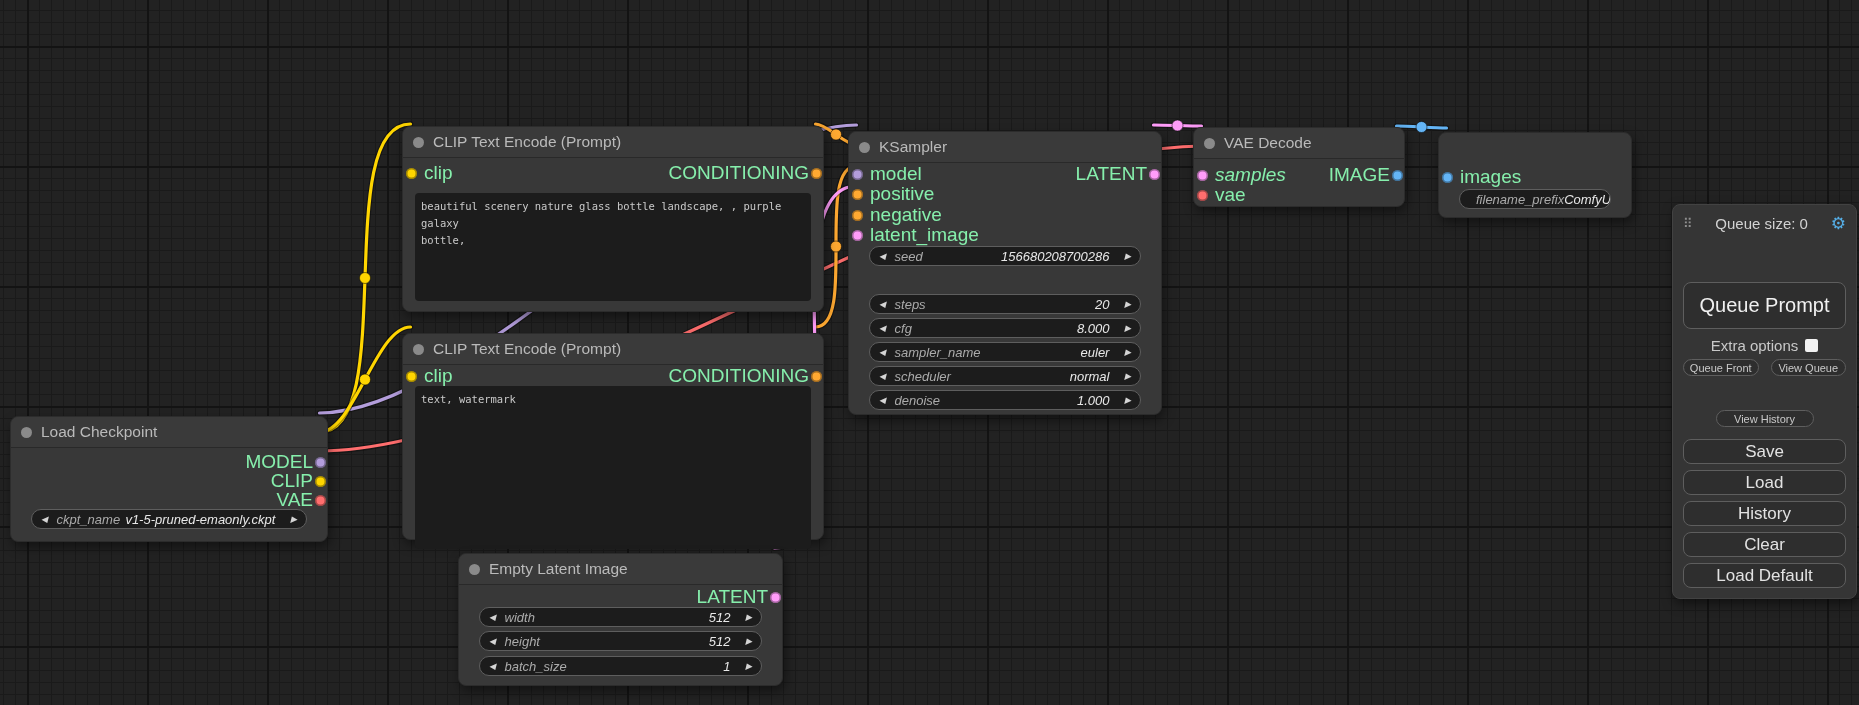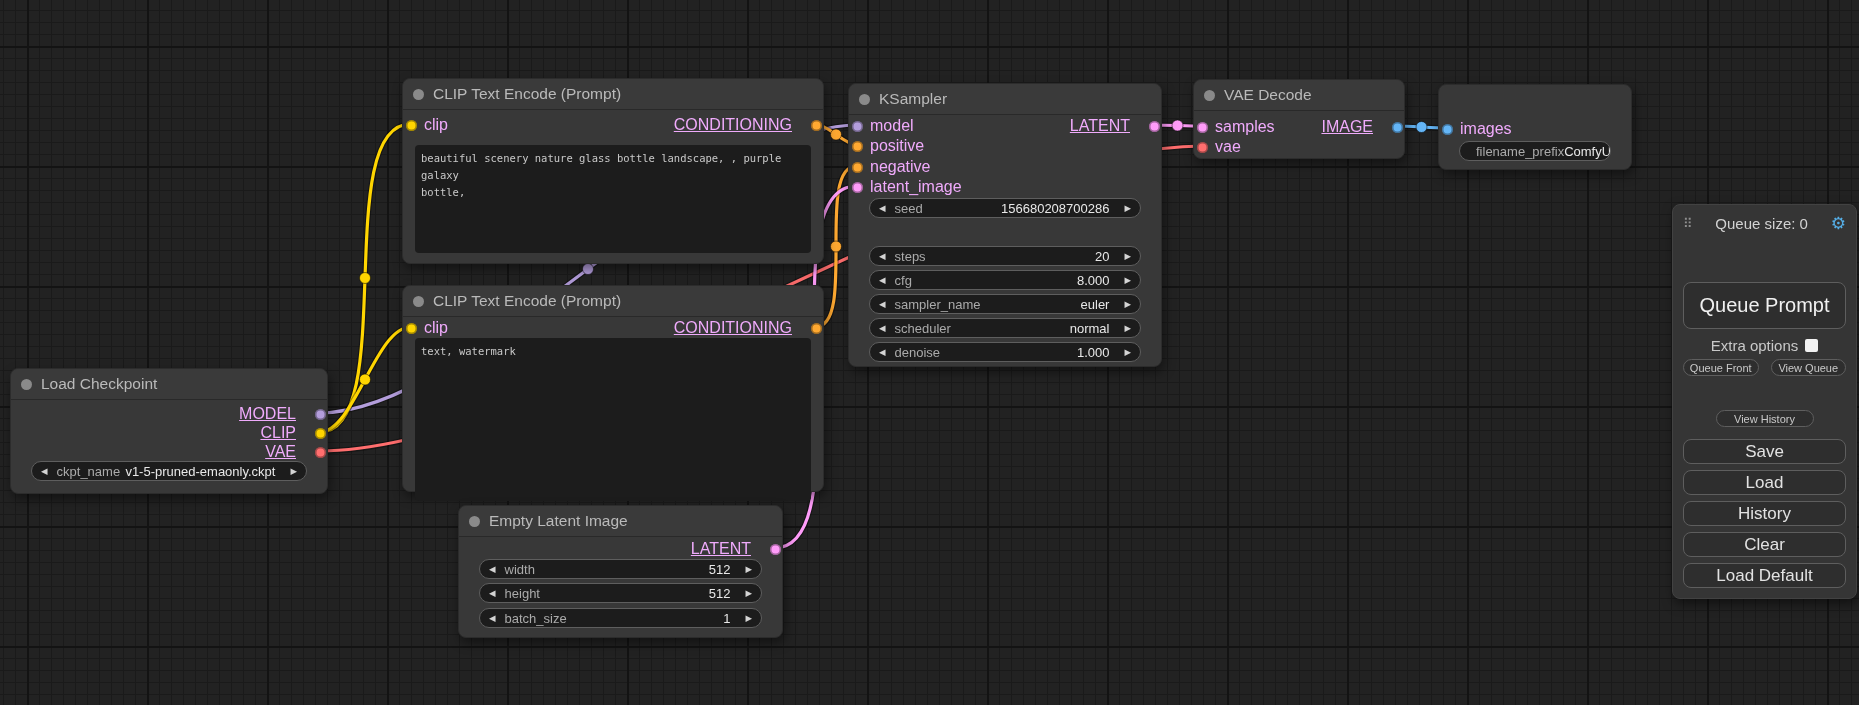--- a/index.html
+++ b/index.html
@@ -8,32 +8,32 @@
     background-image:
       linear-gradient(#131313 2px, transparent 2px),
       linear-gradient(90deg,#131313 2px, transparent 2px),
       linear-gradient(#1a1a1a 1px, transparent 1px),
       linear-gradient(90deg,#1a1a1a 1px, transparent 1px);
     background-size:120px 120px,120px 120px,12px 12px,12px 12px;
     background-position:27px 46px,27px 46px,3px 10px,3px 10px;}
   #wires{position:absolute;left:0;top:0;z-index:1;}
   
   .node{position:absolute;background:#383838;border:1px solid #2c2c2c;border-radius:8px;
-    box-sizing:border-box;box-shadow:2px 5px 12px rgba(0,0,0,.45);z-index:2;}
+    box-sizing:border-box;box-shadow:2px 5px 12px rgba(0,0,0,.45);z-index:2;margin-top:48px;}
   .nhead{height:30px;display:flex;align-items:center;gap:9px;padding:0 10px;
     background:#3a3a3a;border-radius:8px 8px 0 0;border-bottom:1px solid rgba(0,0,0,.28);}
   .tdot{width:11px;height:11px;border-radius:50%;background:#8a8a8a;flex:none;}
   .ttext{font-size:15.5px;color:#bababa;white-space:nowrap;}
   .pdot{position:absolute;width:11px;height:11px;border-radius:50%;
     box-shadow:inset 0 0 0 1.5px rgba(0,0,0,.35);z-index:2;}
-  .plabel{position:absolute;font-size:16px;line-height:16px;color:#f0abfc;white-space:nowrap;}
-  .plabel.in{left:21px;}  .plabel.out{right:31px;text-decoration:underline;}
+  .plabel{position:absolute;font-size:19px;line-height:16px;color:#86efac;white-space:nowrap;}
+  .plabel.in{left:21px;}  .plabel.out{right:14px;}
   .widget{position:absolute;left:20px;right:20px;height:20px;background:#1c1c1c;
     border:1px solid #5e5e5e;border-radius:10.5px;display:flex;align-items:center;
-    font-size:13px;box-sizing:border-box;overflow:hidden;white-space:nowrap;}
+    font-size:13px;box-sizing:border-box;overflow:hidden;white-space:nowrap;font-style:italic;}
   .warrow{color:#d4d4d4;font-size:8.5px;line-height:18px;padding:0 9px;flex:none;cursor:pointer;}
   .wlabel{color:#ababab;flex:none;}
   .wlabel.pad{padding-left:16px;}
   .wvalue{color:#e8e8e8;flex:1;text-align:right;padding-right:6px;}
   .widget.text .wvalue{padding-right:16px;}
   .wtoggle{width:12px;height:12px;border-radius:50%;background:#7e96ae;
     border:1px solid rgba(0,0,0,.4);box-sizing:border-box;margin-right:4px;flex:none;cursor:pointer;}
   .ntext{position:absolute;left:12px;right:12px;background:#1c1c1c;border-radius:4px;
     color:#c9c9c9;font:10.5px/17px "DejaVu Sans Mono",monospace;padding:5px 6px;
     box-sizing:border-box;white-space:pre-wrap;word-break:break-word;cursor:text;}
@@ -187,21 +187,21 @@
           <span class="wvalue">1.000</span>
           <span class="warrow">▶</span>
         </div>
       </div>
       <div class="node" style="left: 1193px; top: 79px; width: 212px; height: 80px;">
         <div class="nhead">
           <span class="tdot"></span>
           <span class="ttext">VAE Decode</span>
         </div>
         <span class="pdot" style="left: 3px; top: 41.5px; background: rgb(255, 156, 249);"></span>
-        <span class="plabel in" style="top: 39px;">samples</span>
+        <span class="plabel in" style="top: 39px; font-style: italic;">samples</span>
         <span class="pdot" style="left: 3px; top: 61.5px; background: rgb(255, 110, 110);"></span>
         <span class="plabel in" style="top: 59px;">vae</span>
         <span class="pdot" style="left: 198px; top: 41.5px; background: rgb(100, 181, 246);"></span>
         <span class="plabel out" style="top: 39px;">IMAGE</span>
       </div>
       <div class="node" style="left: 1438px; top: 84px; width: 194px; height: 86px;">
         <span class="pdot" style="left: 3px; top: 38.5px; background: rgb(100, 181, 246);"></span>
         <span class="plabel in" style="top: 36px;">images</span>
         <div class="widget text" style="top: 56px;">
           <span class="wlabel pad">filename_prefix</span>

